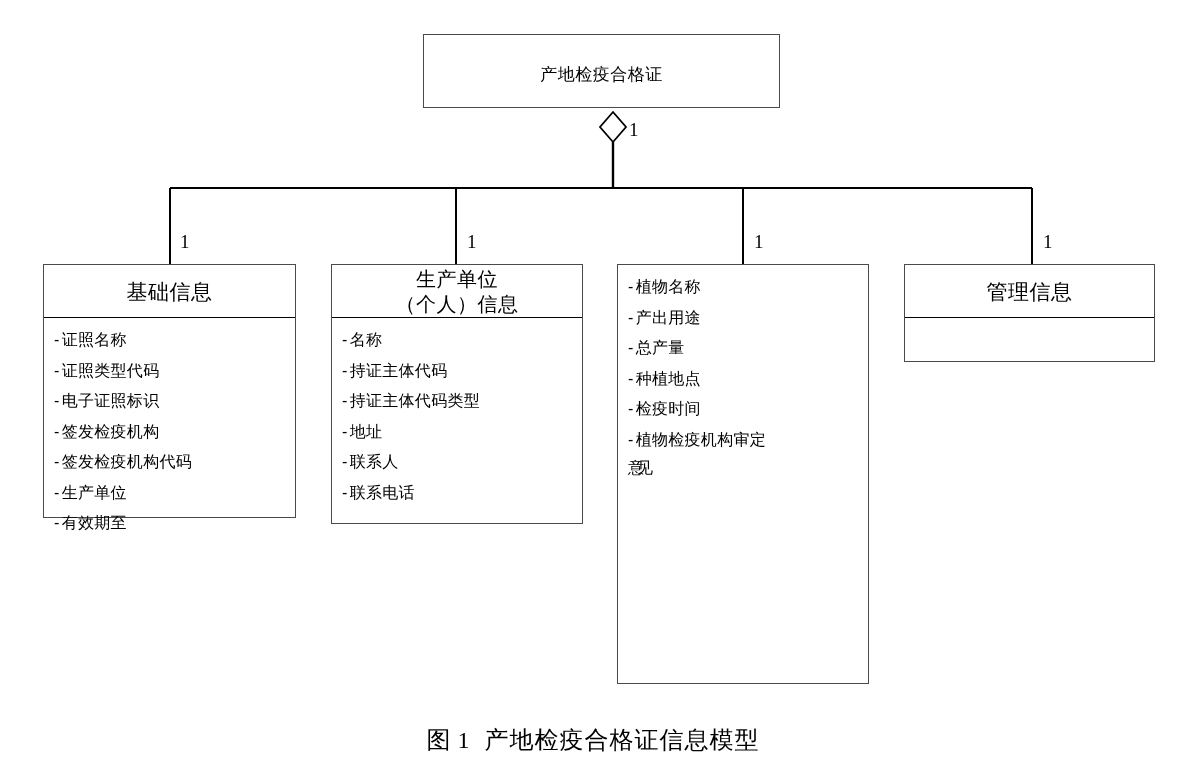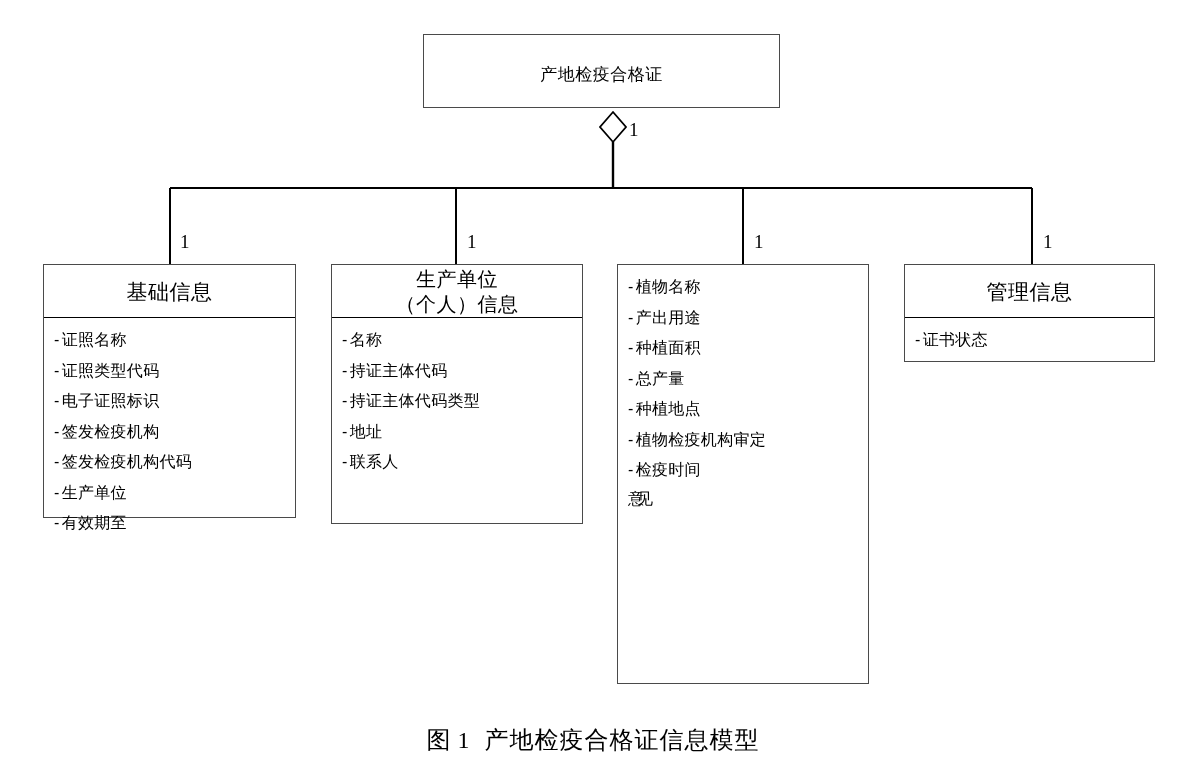--- a/index.html
+++ b/index.html
@@ -156,43 +156,40 @@
 
   <div class="uml-box has-attrs" style="left:331px; top:264px; width:252px; height:260px;">
     <div class="uml-title" style="height:53px; line-height:25px; padding-top:2px; font-size:20px;">生产单位
 （个人）信息</div>
     <div class="uml-attrs">
       <div class="attr"><span class="dash">-</span><span>名称</span></div>
       <div class="attr"><span class="dash">-</span><span>持证主体代码</span></div>
       <div class="attr"><span class="dash">-</span><span>持证主体代码类型</span></div>
       <div class="attr"><span class="dash">-</span><span>地址</span></div>
       <div class="attr"><span class="dash">-</span><span>联系人</span></div>
+      <div class="attr"><span class="dash">-</span><span>联系电话</span></div>
     </div>
   </div>
   <div class="mult" style="left:467px; top:232px;">1</div>
 
   <div class="uml-box has-attrs" style="left:617px; top:264px; width:252px; height:420px;">
     <div class="uml-attrs">
       <div class="attr"><span class="dash">-</span><span>植物名称</span></div>
       <div class="attr"><span class="dash">-</span><span>产出用途</span></div>
-      <div class="attr"><span class="dash">-</span><span>种植面积</span></div>
       <div class="attr"><span class="dash">-</span><span>总产量</span></div>
       <div class="attr"><span class="dash">-</span><span>种植地点</span></div>
+      <div class="attr"><span class="dash">-</span><span>检疫时间</span></div>
       <div class="attr"><span class="dash">-</span><span>植物检疫机构审定</span></div>
-      <div class="attr"><span class="dash">-</span><span>检疫时间</span></div>
       <div class="attr attr-wrap"><span class="glyph-overlap"><span class="g1">意</span><span class="g2">见</span></span></div>
     </div>
   </div>
   <div class="mult" style="left:754px; top:232px;">1</div>
 
   <div class="uml-box has-attrs" style="left:904px; top:264px; width:251px; height:98px;">
     <div class="uml-title" style="height:53px; line-height:43px;">管理信息</div>
-    <div class="uml-attrs">
-      <div class="attr"><span class="dash">-</span><span>证书状态</span></div>
-    </div>
   </div>
   <div class="mult" style="left:1043px; top:232px;">1</div>
 
   <div id="caption">
     <span>图</span><span class="cap-num">1</span><span>产地检疫合格证信息模型</span>
   </div>
 
 </div>
 
 </body></html>

